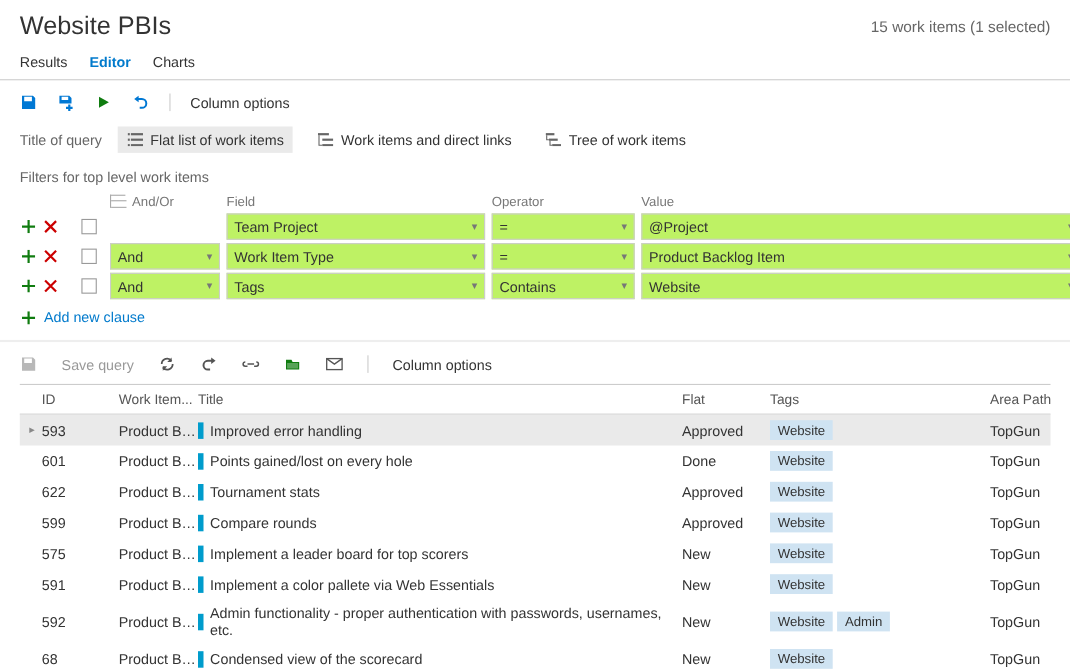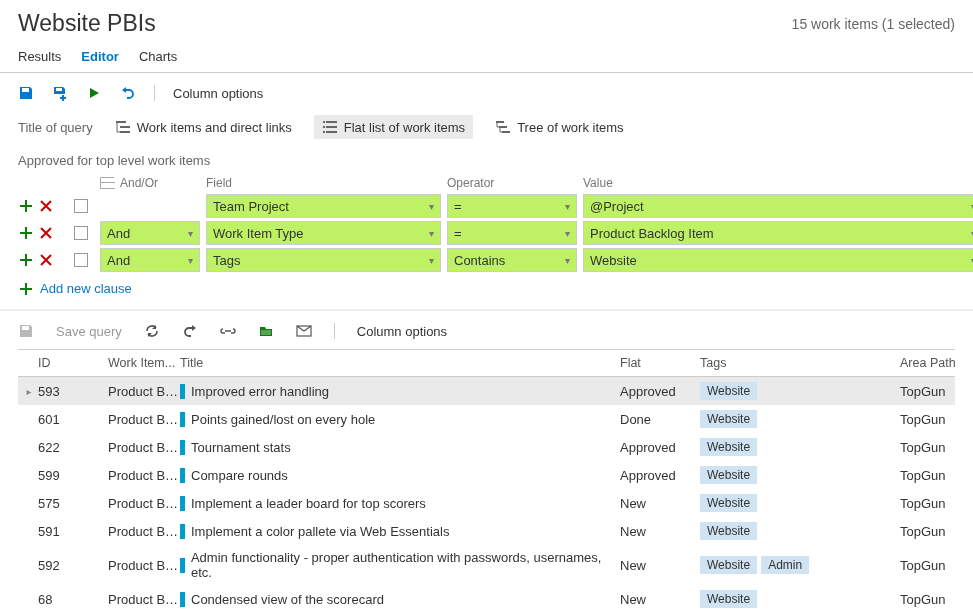--- a/index.html
+++ b/index.html
@@ -165,59 +165,59 @@
         <path fill="none" stroke="#0078d4" stroke-width="1.8" d="M4 5h5a4 4 0 0 1 0 8H7"></path>
         <path fill="#0078d4" d="M6 2L2 5l4 3V2z"></path>
       </svg>
   </span>
   <span class="divider"></span>
   <span class="link-btn">Column options</span>
 </div>
 
 <div class="queryrow">
   <span class="qlabel">Title of query</span>
-  <div class="qbtn">
-    <span class="icon">
-      <svg width="14" height="12" viewBox="0 0 14 12">
-          <rect x="0" y="0" width="10" height="2" fill="#666"></rect>
-          <rect x="4" y="5" width="10" height="2" fill="#666"></rect>
-          <rect x="4" y="10" width="10" height="2" fill="#666"></rect>
-          <path stroke="#666" stroke-width="1" fill="none" d="M1 2v9h3"></path>
-        </svg>
-    </span>
-    <span>Work items and direct links</span>
-  </div>
   <div class="qbtn active">
     <span class="icon">
       <svg width="14" height="12" viewBox="0 0 14 12">
           <rect x="0" y="0" width="2" height="2" fill="#666"></rect>
           <rect x="3" y="0" width="11" height="2" fill="#666"></rect>
           <rect x="0" y="5" width="2" height="2" fill="#666"></rect>
           <rect x="3" y="5" width="11" height="2" fill="#666"></rect>
           <rect x="0" y="10" width="2" height="2" fill="#666"></rect>
           <rect x="3" y="10" width="11" height="2" fill="#666"></rect>
         </svg>
     </span>
     <span>Flat list of work items</span>
   </div>
   <div class="qbtn">
     <span class="icon">
       <svg width="14" height="12" viewBox="0 0 14 12">
+          <rect x="0" y="0" width="10" height="2" fill="#666"></rect>
+          <rect x="4" y="5" width="10" height="2" fill="#666"></rect>
+          <rect x="4" y="10" width="10" height="2" fill="#666"></rect>
+          <path stroke="#666" stroke-width="1" fill="none" d="M1 2v9h3"></path>
+        </svg>
+    </span>
+    <span>Work items and direct links</span>
+  </div>
+  <div class="qbtn">
+    <span class="icon">
+      <svg width="14" height="12" viewBox="0 0 14 12">
           <rect x="0" y="0" width="8" height="2" fill="#666"></rect>
           <rect x="3" y="5" width="8" height="2" fill="#666"></rect>
           <rect x="6" y="10" width="8" height="2" fill="#666"></rect>
           <path stroke="#666" fill="none" d="M1 2v4h2M4 7v4h2"></path>
         </svg>
     </span>
     <span>Tree of work items</span>
   </div>
 </div>
 
 <div class="filter-section">
-  <div class="filter-title">Approved for top level work items</div>
+  <div class="filter-title">Filters for top level work items</div>
   <div class="filter-header">
     <div></div>
     <div></div>
     <div style="display:flex;align-items:center;gap:6px;">
       <span class="grouping-icon"></span>
       <span>And/Or</span>
     </div>
     <div>Field</div>
     <div>Operator</div>
     <div>Value</div>

